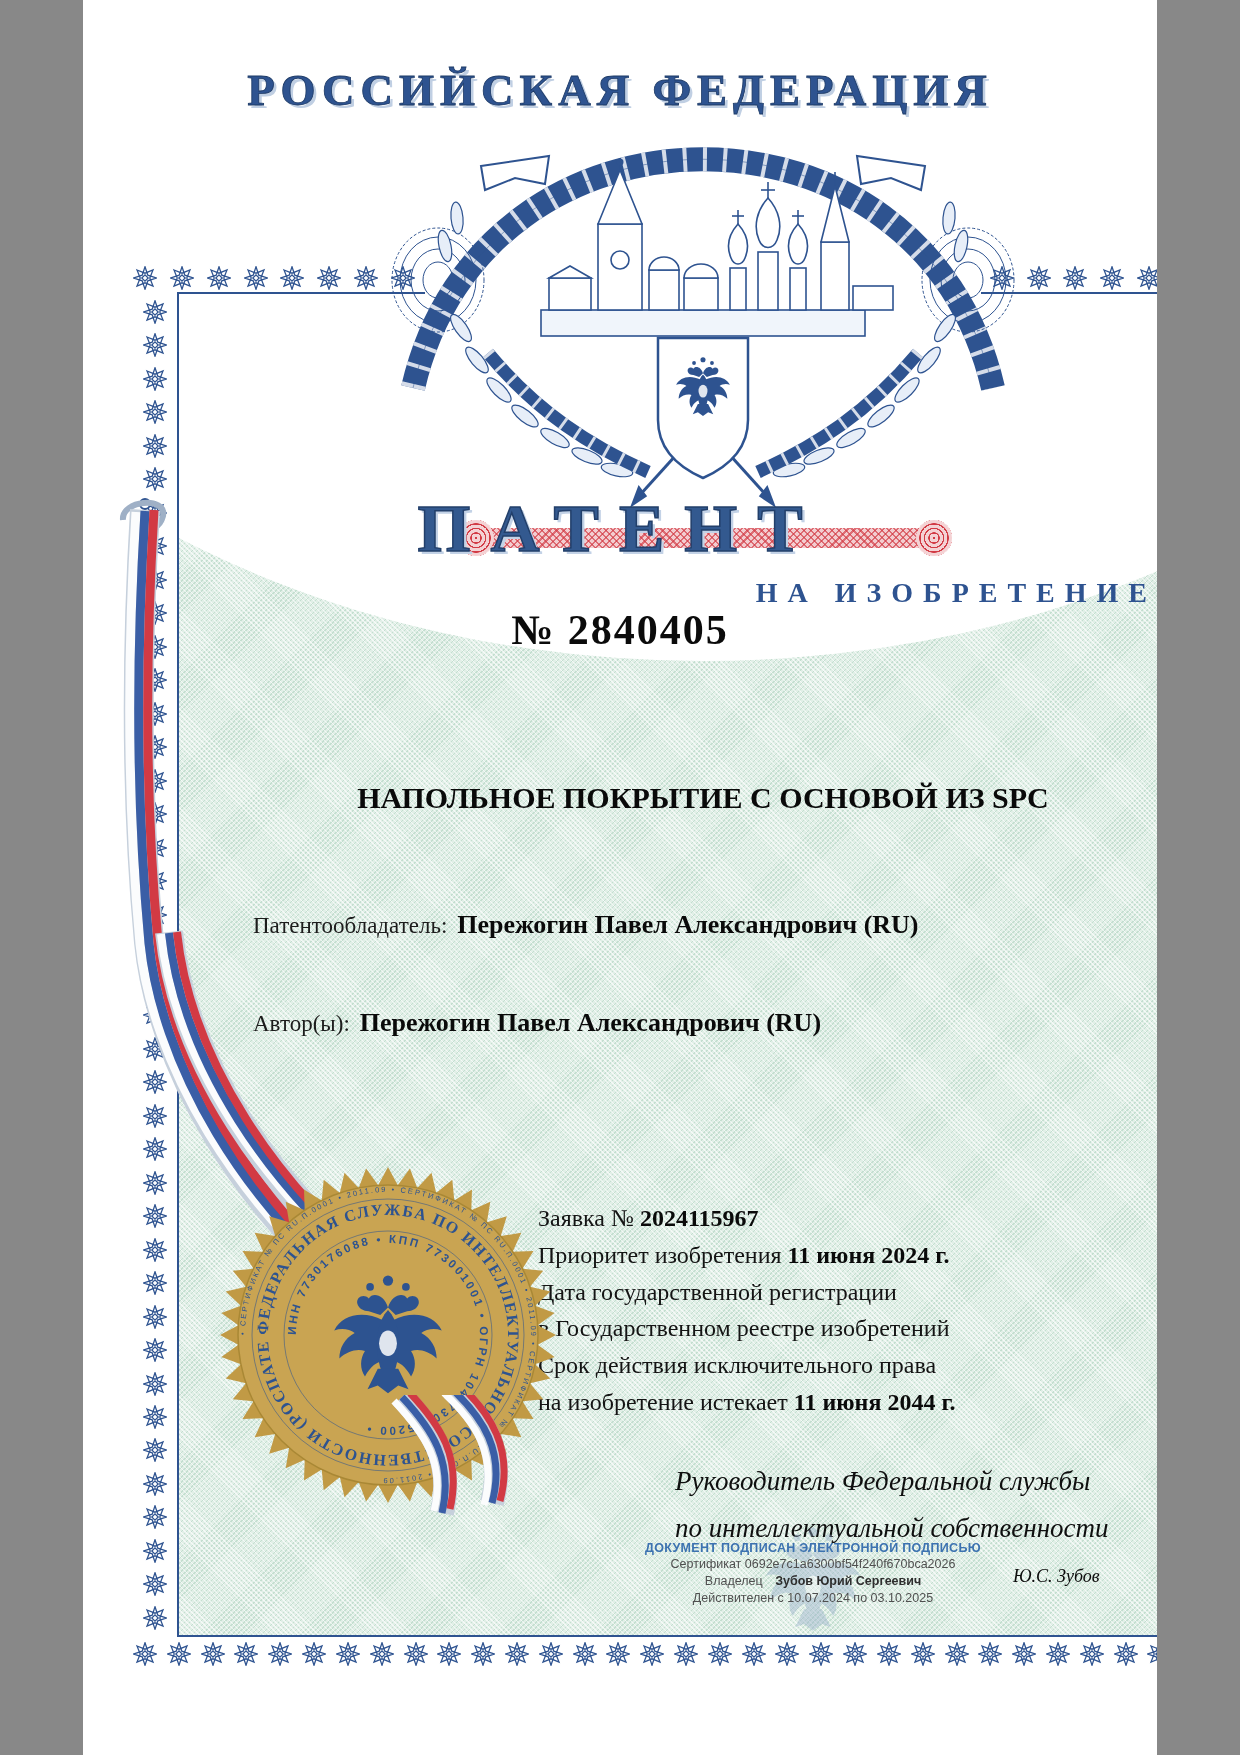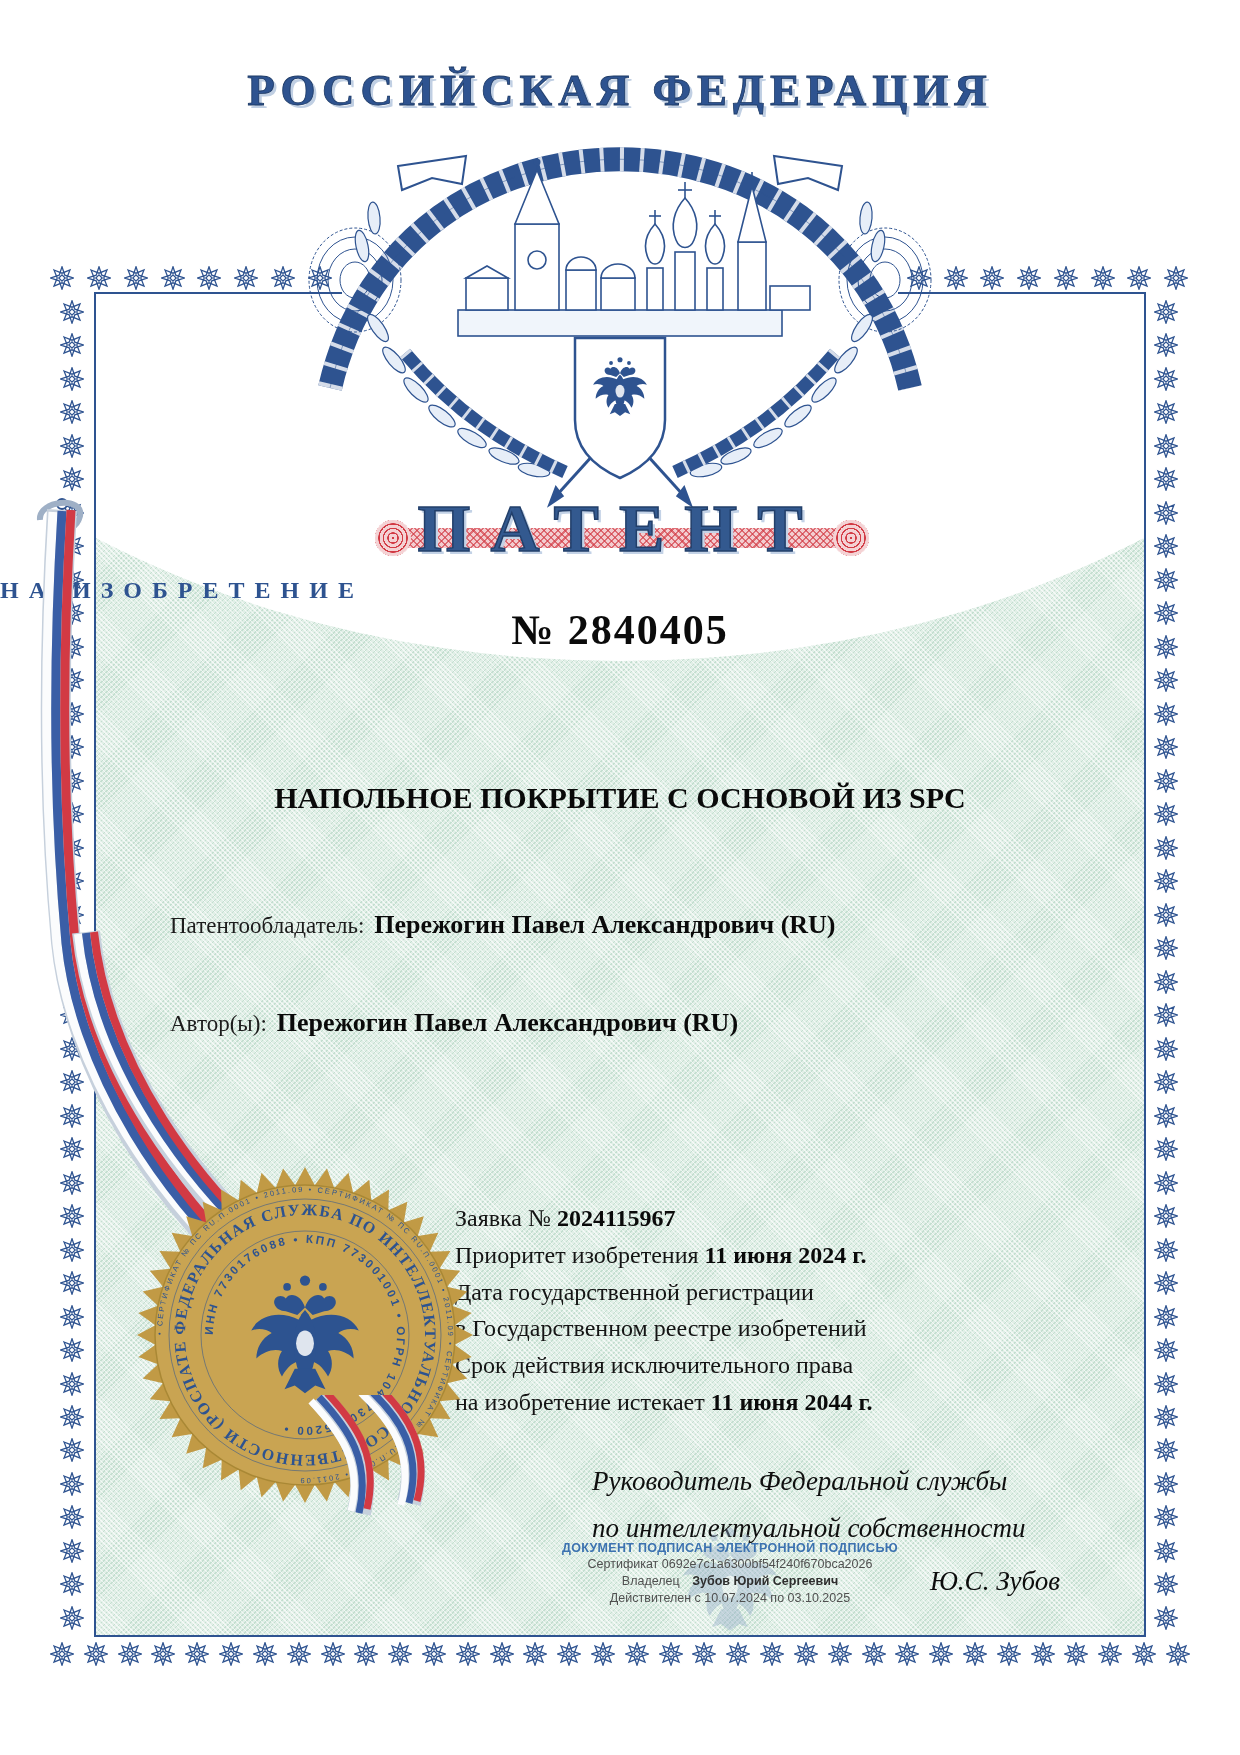--- a/index.html
+++ b/index.html
@@ -1,16 +1,16 @@
 <!DOCTYPE html>
 <html><head>
 <meta charset="utf-8">
 <style>
   html,body{margin:0;padding:0;background:#888;}
-  .page{position:relative;width:1240px;height:1755px;margin:0 auto;background:#fff;
+  .page{position:relative;width:1074px;height:1755px;margin:0 auto;background:#fff;
         font-family:"Liberation Serif",serif;overflow:hidden;color:#111;}
   .abs{position:absolute;}
 
   
   .frame{position:absolute;background:#2e5390;}
   .fl{left:94px;top:292px;width:2px;height:1345px;}
   .fr{left:1144px;top:292px;width:2px;height:1345px;}
   .ft1{left:94px;top:292px;width:248px;height:2px;}
   .ft2{left:898px;top:292px;width:248px;height:2px;}
   .fb{left:94px;top:1635px;width:1052px;height:2px;}
@@ -38,21 +38,21 @@
     background-color:#f3cdd0;
     background-image:
       repeating-linear-gradient(45deg, rgba(210,58,68,.65) 0 1.5px, transparent 1.5px 5px),
       repeating-linear-gradient(-45deg, rgba(210,58,68,.65) 0 1.5px, transparent 1.5px 5px);}
   .rosette{width:36px;height:36px;border-radius:50%;top:520px;
     background:repeating-radial-gradient(circle,#d23a44 0 1px,#f4d2d4 1.5px 4.5px);}
   .ros-l{left:375px;} .ros-r{left:833px;}
   .patent-word{left:0;top:494px;width:100%;text-align:center;font-weight:bold;font-size:68px;
     letter-spacing:20px;color:#33598f;-webkit-text-stroke:1.5px #223f6a;
     text-shadow:3px 3px 0 #c3d2e6;line-height:1;}
-  .patent-sub{left:0;top:577px;width:100%;text-align:left;font-weight:bold;font-size:24px;
+  .patent-sub{left:0;top:577px;width:100%;text-align:right;font-weight:bold;font-size:28px;
     letter-spacing:10px;color:#2e5390;}
   .patent-num{left:0;top:604px;width:100%;text-align:center;font-weight:bold;font-size:42px;
     color:#0b0b0b;letter-spacing:2px;top:606px;}
 
   .invention-title{left:70px;top:777px;width:1100px;text-align:center;font-weight:bold;
     font-size:30px;line-height:41px;color:#0a0a0a;}
 
   .party{left:170px;display:flex;align-items:baseline;}
   .party-label{font-size:23px;color:#1c1c1c;}
   .party-name{font-size:26px;font-weight:bold;margin-left:10px;color:#0a0a0a;}
@@ -64,21 +64,21 @@
   .head-position{left:592px;top:1458px;font-style:italic;font-size:27px;line-height:47px;color:#0f0f0f;}
 
   .stamp{left:556px;top:1540px;width:348px;text-align:center;
     font-family:"Liberation Sans",sans-serif;z-index:2;}
   .stamp-eagle{position:absolute;left:50%;top:-18px;transform:translateX(-50%);
     width:112px;height:112px;color:#93abc9;opacity:.4;z-index:-1;}
   .stamp-title{font-size:12.5px;font-weight:bold;color:#3c72b0;letter-spacing:.3px;line-height:16px;}
   .stamp-line{font-size:12.5px;color:#4f4f4f;line-height:17px;}
   .stamp-line b{color:#2e2e2e;padding-left:9px;}
 
-  .sig-name{left:930px;top:1566px;font-style:italic;font-size:27px;color:#0c0c0c;}
+  .sig-name{left:930px;top:1566px;font-style:italic;font-size:18px;color:#0c0c0c;}
 
   
   .seal{left:137px;top:1167px;width:336px;height:336px;z-index:1;}
   .seal-rim{font-family:"Liberation Sans",sans-serif;font-size:7.5px;fill:#2d5390;letter-spacing:2px;}
   .seal-main{font-family:"Liberation Serif",serif;font-weight:bold;font-size:16px;fill:#2d5390;letter-spacing:1.5px;}
   .seal-num{font-family:"Liberation Sans",sans-serif;font-weight:bold;font-size:11.5px;fill:#2d5390;letter-spacing:2.5px;}
   .seal-eagle{color:#2d5390;}
   .ribbon{left:10px;top:492px;width:470px;height:1000px;}
   .ribbon-tails{left:305px;top:1395px;width:170px;height:130px;z-index:1;}
 </style>

